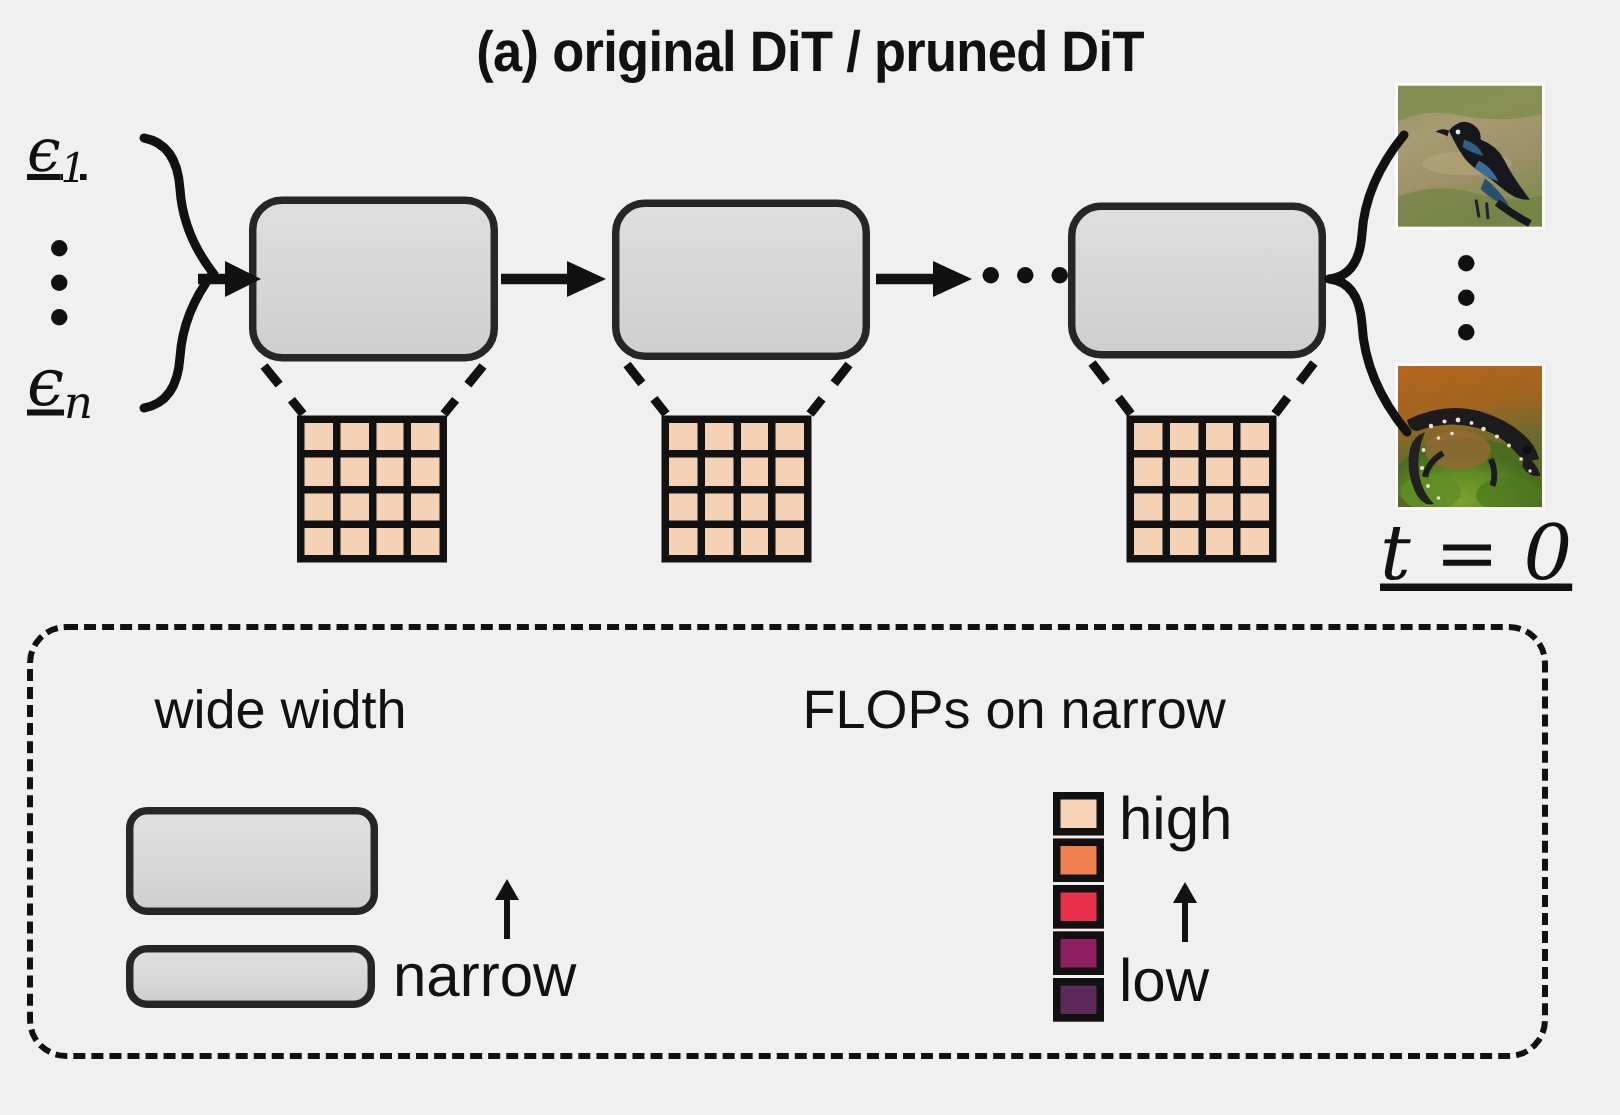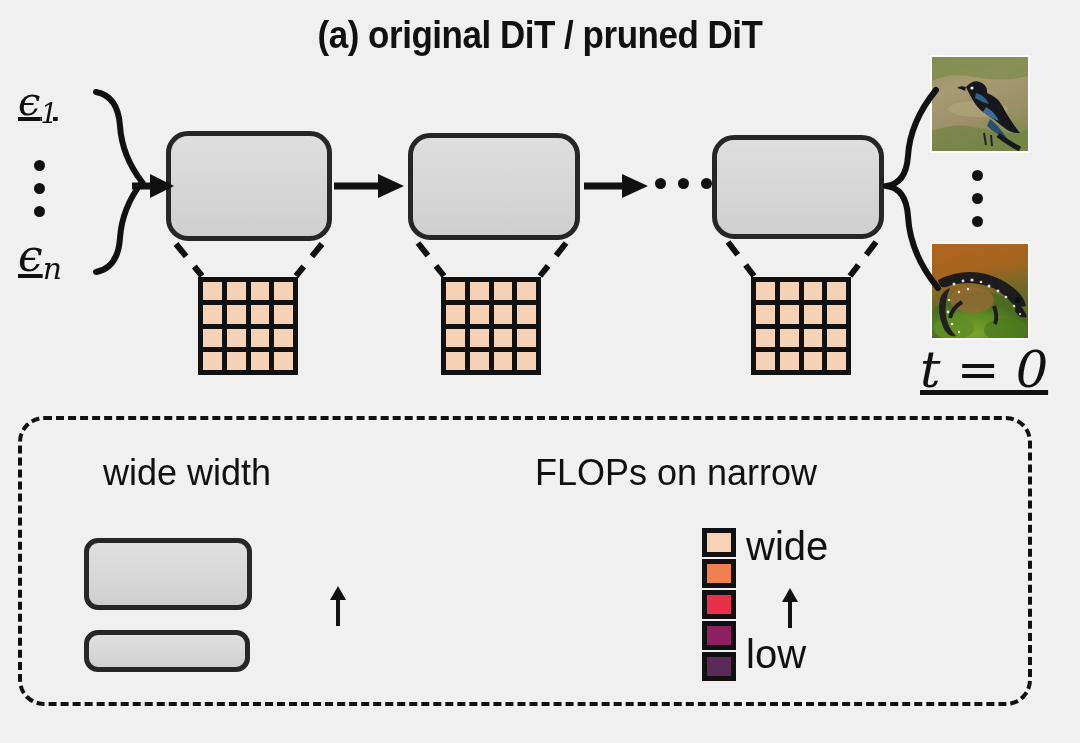--- a/index.html
+++ b/index.html
@@ -339,25 +339,26 @@
   </svg>
 
   <div class="abs" id="legend-box"></div>
 
   <div class="legend-heading" id="legend-title-left">wide width</div>
   <div class="legend-heading" id="legend-title-right">FLOPs on narrow</div>
 
   <div class="abs wbox" id="swatch-wide"></div>
   <div class="abs wbox" id="swatch-narrow"></div>
 
+  <div class="legend-label" id="label-narrow">narrow</div>
 
   <div class="abs" id="flops-swatches">
     <div class="sw" style="background: rgb(246, 211, 182);"></div>
     <div class="sw" style="background: rgb(240, 128, 79);"></div>
     <div class="sw" style="background: rgb(232, 48, 76);"></div>
     <div class="sw" style="background: rgb(141, 33, 95);"></div>
     <div class="sw" style="background: rgb(91, 42, 88);"></div>
   </div>
 
-  <div class="legend-label" id="label-high">wide</div>
+  <div class="legend-label" id="label-high">high</div>
   <div class="legend-label" id="label-low">low</div>
 
 </div>
 
 </body></html>

